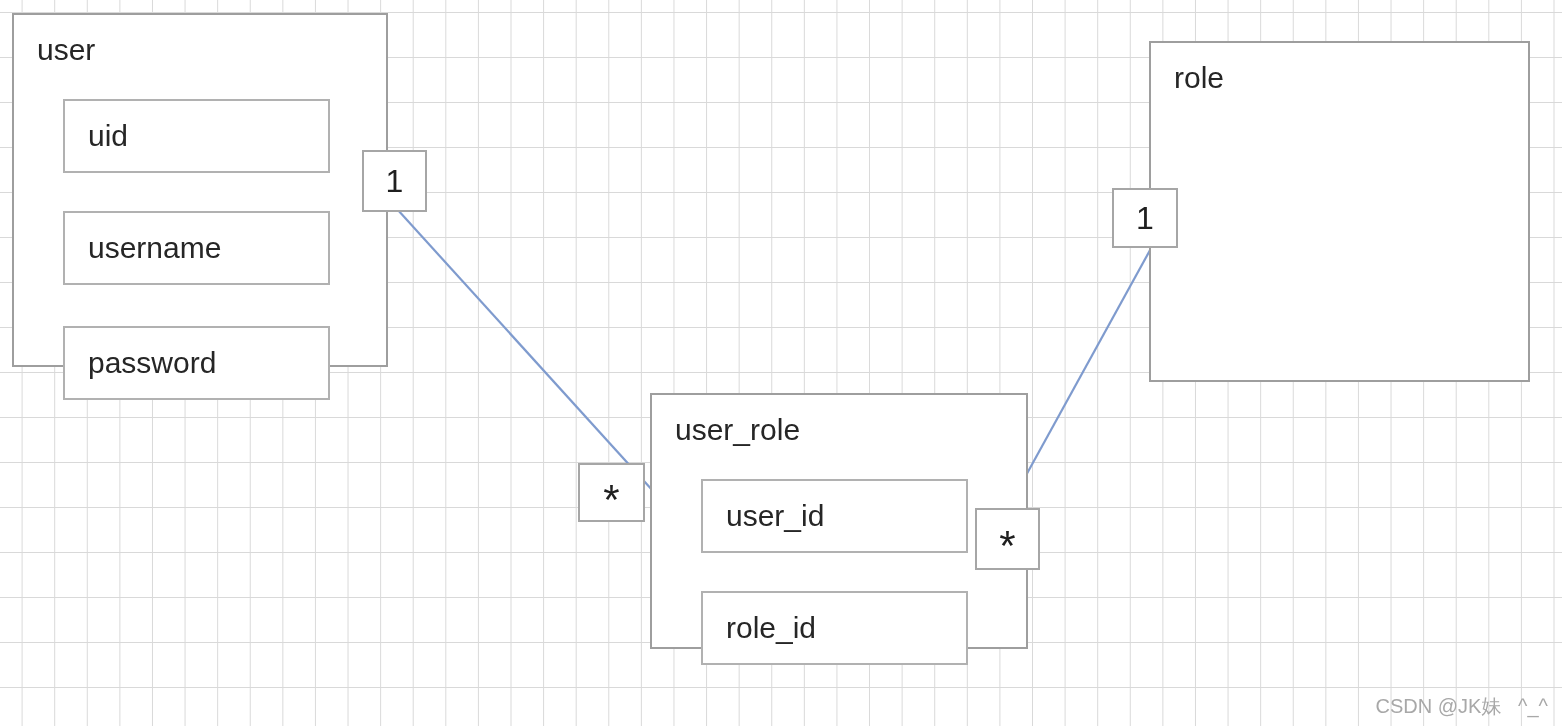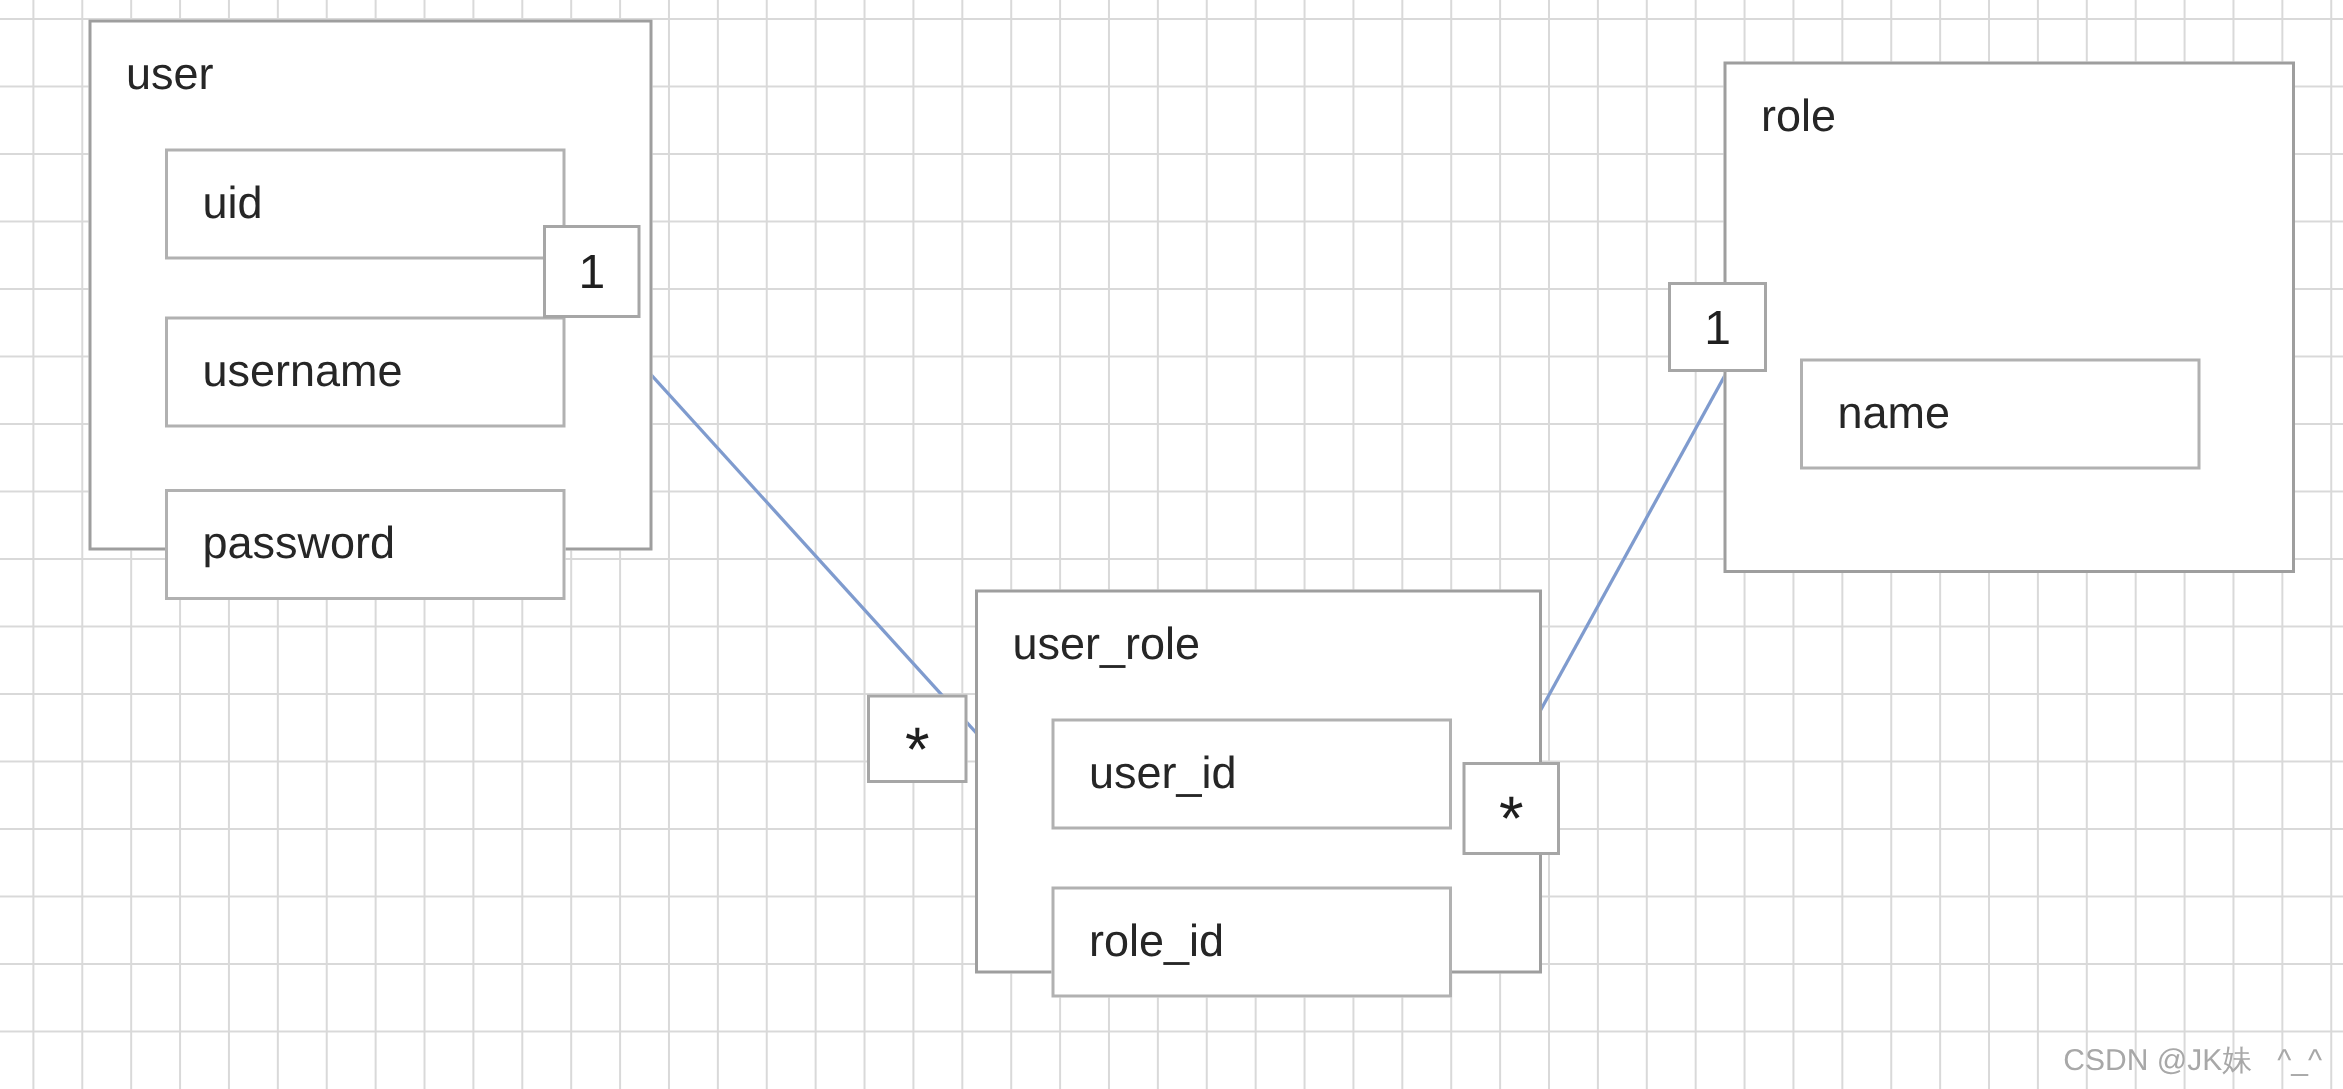--- a/index.html
+++ b/index.html
@@ -43,21 +43,21 @@
     border:2px solid #b1b1b1;
     background:#ffffff;
     font-size:30px;color:#262626;
     line-height:70px;
     padding-left:23px;
     white-space:nowrap;
   }
   .f1{top:84px}
   .f2{top:196px}
   .f3{top:311px}
-  #entity-user{left:12px;top:13px;width:376px;height:354px;margin-left:47px;}
+  #entity-user{left:12px;top:13px;width:376px;height:354px;}
   #entity-user-role{left:650px;top:393px;width:378px;height:256px;}
   #entity-role{left:1149px;top:41px;width:381px;height:341px;}
   .card{
     position:absolute;z-index:3;
     background:#ffffff;
     border:2px solid #a6a6a6;
     box-sizing:border-box;
     display:flex;align-items:center;justify-content:center;
     font-size:32px;color:#1f1f1f;
   }
@@ -91,21 +91,20 @@
   </div>
 
   <div class="entity" id="entity-user-role">
     <div class="entity-title">user_role</div>
     <div class="field f2">role_id</div>
     <div class="field f1">user_id</div>
   </div>
 
   <div class="entity" id="entity-role">
     <div class="entity-title">role</div>
-    <div class="field f2">name</div>
   </div>
 
   <div class="card" id="card-1a">1</div>
   <div class="card star" id="card-star-a">*</div>
   <div class="card star" id="card-star-b">*</div>
   <div class="card" id="card-1b">1</div>
 
   <div class="watermark">CSDN @JK妹   ^_^</div>
 
 </div>

